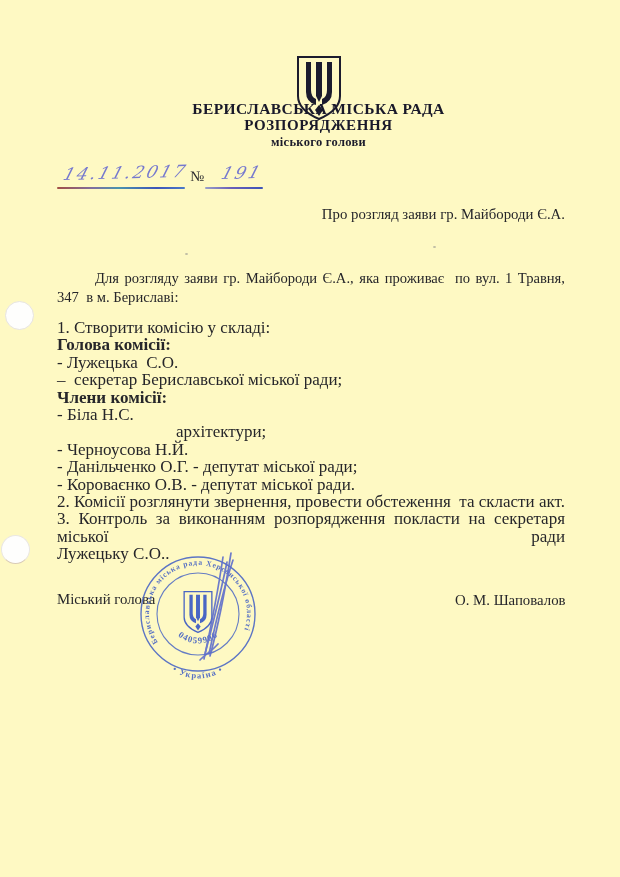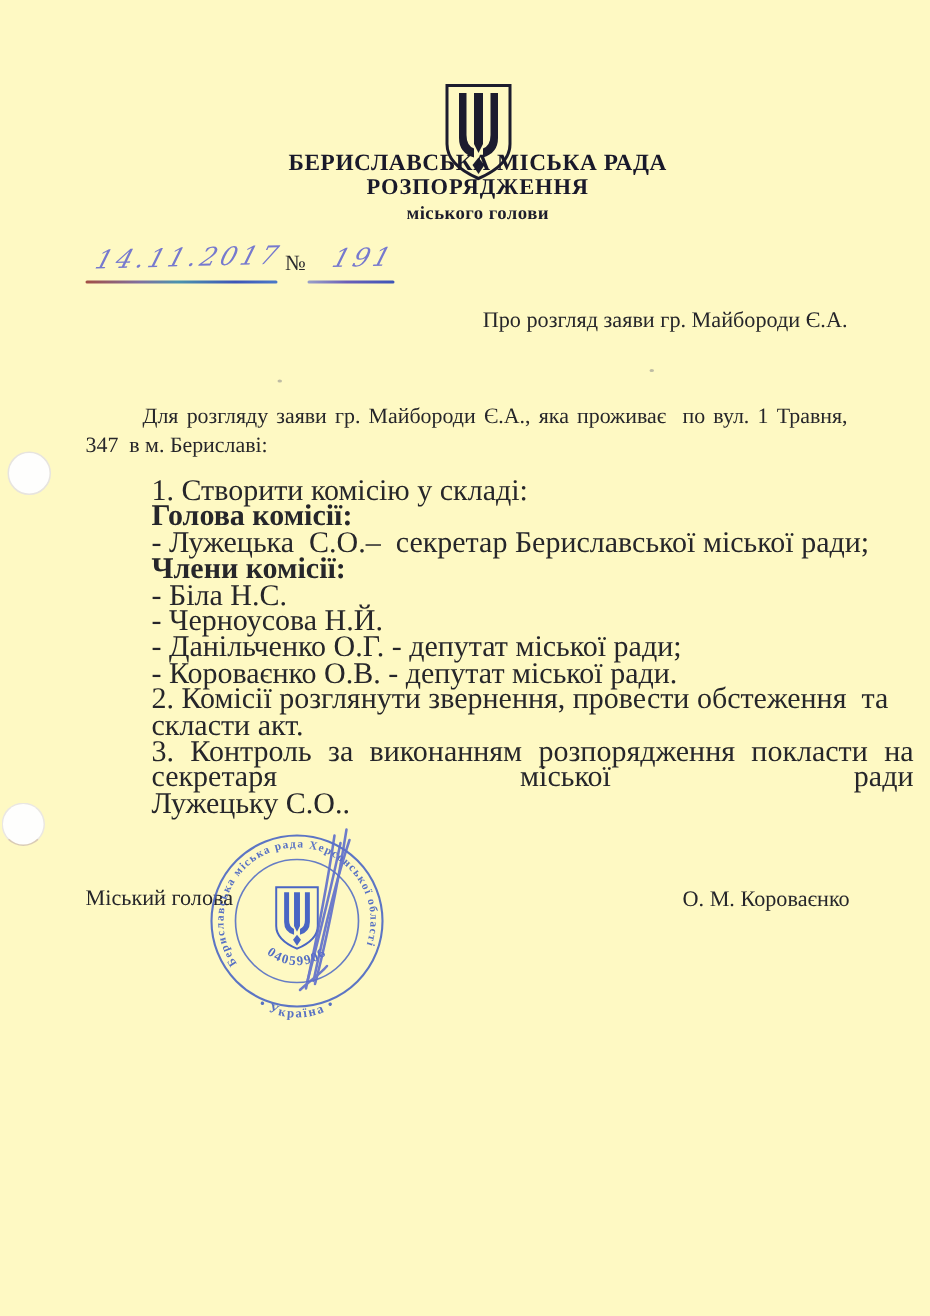--- a/index.html
+++ b/index.html
@@ -33,24 +33,24 @@
   .hw-date{position:absolute;left:4px;top:1px;}
   .hw-num{position:absolute;left:162px;top:0;}
   .u-line{position:absolute;height:2px;border-radius:1px;}
   .u-date{left:0;top:24px;width:128px;background:linear-gradient(90deg,#a34f45 0%,#7f6f9f 28%,#4b93ad 48%,#3d55b8 78%,#4b79c8 100%);}
   .u-num{left:148px;top:24px;width:58px;background:linear-gradient(90deg,#9aa0c8 0%,#6a5fb8 45%,#3d55b8 100%);}
   .no-sign{position:absolute;left:133px;top:5px;font-size:14.5px;color:#2a2a2e;}
   
   .subject{position:absolute;left:57px;top:206px;width:508px;font-size:14.8px;text-align:right;}
   .intro{position:absolute;left:57px;top:269px;width:508px;font-size:14.6px;line-height:19px;}
   .just{text-align:justify;text-align-last:justify;text-justify:inter-word;}
-  .listing{position:absolute;left:57px;top:319px;width:508px;font-size:20px;line-height:17.4px;margin-left:44px;}
+  .listing{position:absolute;left:57px;top:319px;width:508px;font-size:17px;line-height:17.4px;}
   .line{white-space:pre-wrap;}
   .bold{font-weight:bold;}
-  .mrow{display:flex;}
+  .mrow{display:flex;flex-direction:column;}
   .mname{flex:0 0 auto;white-space:pre;}
   .mname.w-head{min-width:116px;}
   .mname.w-member{min-width:103px;}
   .mrole{white-space:pre;}
   .cont-indent{padding-left:119px;}
   .indent1{text-indent:38px;}
   
   .sig-row{position:absolute;left:57px;top:591px;width:508px;font-size:14.8px;}
   .sig-pos{position:absolute;left:0;top:0;white-space:pre;text-align:center;}
   .sig-name{position:absolute;left:398px;top:1px;white-space:pre;}
@@ -105,33 +105,34 @@
     <div class="line">1. Створити комісію у складі:</div>
     <div class="line bold">Голова комісії:</div>
     <div class="mrow">
       <span class="mname w-head">- Лужецька  С.О.</span>
       <span class="mrole">–  секретар Бериславської міської ради;</span>
     </div>
     <div class="line bold">Члени комісії:</div>
     <div class="mrow">
       <span class="mname w-member">- Біла Н.С.</span>
     </div>
+    <div class="line cont-indent">архітектури;</div>
     <div class="mrow">
       <span class="mname w-member">- Черноусова Н.Й.</span>
     </div>
     <div class="line">- Данільченко О.Г. - депутат міської ради;</div>
     <div class="line">- Короваєнко О.В. - депутат міської ради.</div>
     <div class="line">2. Комісії розглянути звернення, провести обстеження  та скласти акт.</div>
     <div class="line just">3. Контроль за виконанням розпорядження покласти на секретаря міської ради</div>
     <div class="line">Лужецьку С.О..</div>
   </div>
 
   <div class="sig-row">
     <span class="sig-pos">Міський голова</span>
-    <span class="sig-name">О. М. Короваєнко</span>
+    <span class="sig-name">О. М. Шаповалов</span>
   </div>
 
   <div class="stamp-wrap">
     <svg width="170" height="172" viewBox="0 0 170 172" style="color:#4a66c4;">
 
       <defs>
         <path id="ringTop" d="M 44.7,107.2 A 49,49 0 1 1 123.3,107.2"></path>
         <path id="ringBottom" d="M 38.9,105.4 A 46,46 0 0 0 129.1,105.4"></path>
         <path id="codeArc" d="M 59.4,95.2 A 31,31 0 0 0 108.6,95.2"></path>
       </defs>

